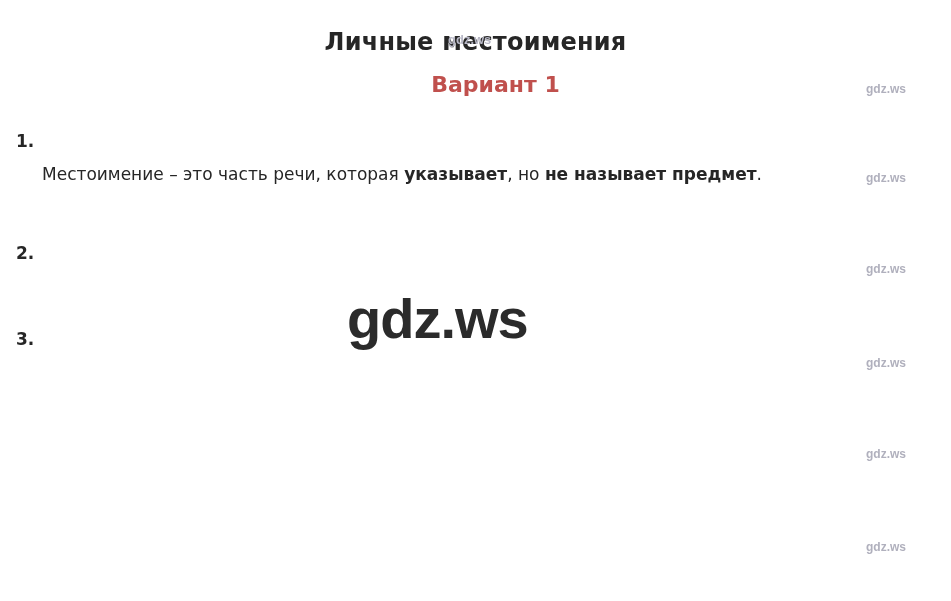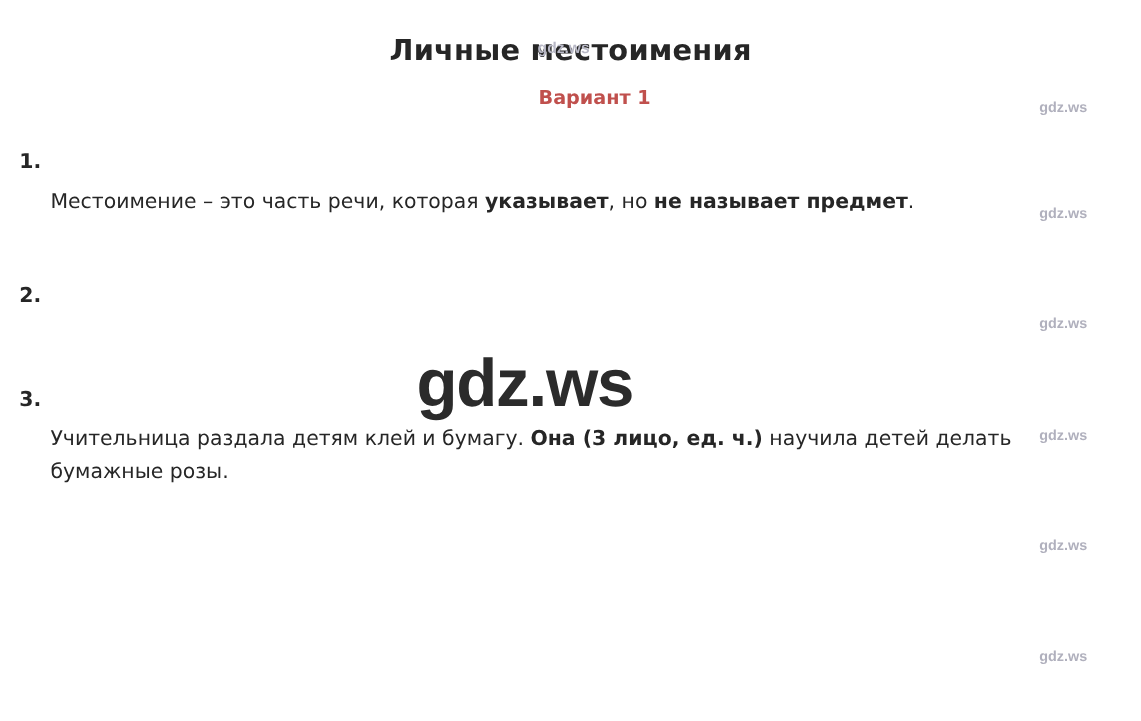--- a/index.html
+++ b/index.html
@@ -25,21 +25,21 @@
   .doc-title {
     text-align: center;
     font-size: 24px;
     color: #262626;
     margin-top: 28px;
     letter-spacing: 0.2px;
   }
 
   .doc-variant {
     text-align: center;
-    font-size: 16px;
+    font-size: 22px;
     font-weight: bold;
     color: #c0504d;
     margin-top: 16px;
     padding-left: 40px;
   }
 
   .content {
     margin-top: 34px;
     padding: 0 14px 0 14px;
   }
@@ -133,21 +133,20 @@
       </div>
     </div>
 
     <div class="task" id="task-2">
       <div class="task-num">2.</div>
     </div>
 
     <div class="task" id="task-3">
       <div class="task-num">3.</div>
       <div class="task-body">
-        <p class="para"><span>Учительница раздала детям клей и бумагу. </span><b>Она (3 лицо, ед. ч.)</b><span> научила детей делать бумажные розы.</span></p>
       </div>
     </div>
 
   </div>
 
   <div class="wm wm-big">gdz.ws</div>
 
   <div class="wm wm-small wm-r1">gdz.ws</div>
   <div class="wm wm-small wm-r2">gdz.ws</div>
   <div class="wm wm-small wm-r3">gdz.ws</div>

